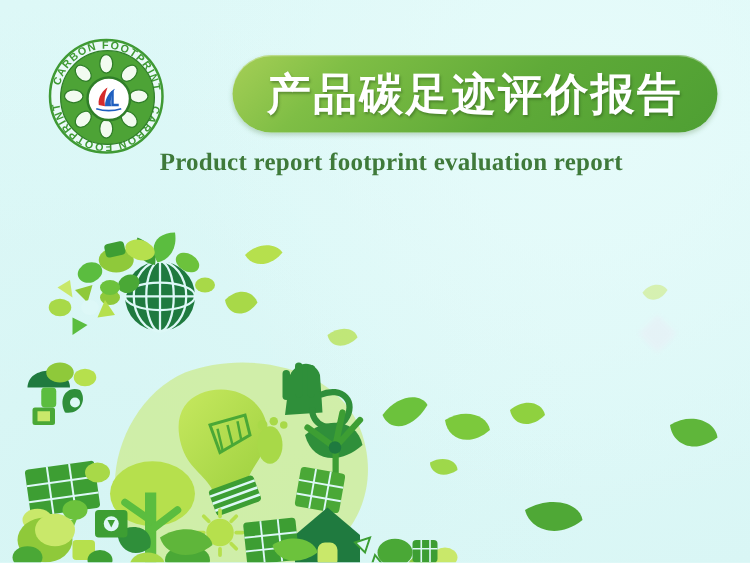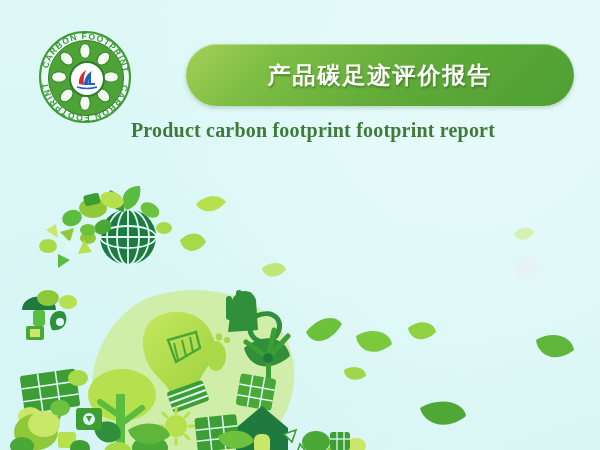--- a/index.html
+++ b/index.html
@@ -100,21 +100,21 @@
     border-radius: 31px;
     background:
       linear-gradient(135deg, #a6cf56 0%, #7fbe45 22%, #5faa38 58%, #4e9f33 100%);
     box-shadow: 0 2px 4px rgba(60,110,40,.28), inset 0 1px 0 rgba(255,255,255,.35);
     display: flex;
     align-items: center;
     justify-content: center;
   }
   .title-text {
     color: #ffffff;
-    font-size: 23px;
+    font-size: 35px;
     font-weight: bold;
     letter-spacing: 2px;
     line-height: 1;
     text-shadow: 1px 2px 2px rgba(40,80,25,.45);
     white-space: nowrap;
   }
 
   .subtitle {
     position: absolute;
     left: 0;
@@ -194,21 +194,21 @@
         <path d="M18 22 L24 22 L24 20 L20 20 L20 10 L18 10 Z" fill="#1f5fbf"></path>
         <path d="M6 24 Q16 27 26 24" stroke="#1f5fbf" stroke-width="1.4" fill="none"></path>
       </svg>
     </div>
   </div>
 
   <div class="title-banner">
     <div class="title-text">产品碳足迹评价报告</div>
   </div>
 
-  <div class="subtitle">Product carbon footprint footprint report</div>
+  <div class="subtitle">Product report footprint evaluation report</div>
 
   <svg class="illustration" viewBox="0 0 420 280">
     <defs>
       <linearGradient id="bulbGrad" x1="0" y1="0" x2="1" y2="1">
         <stop offset="0%" stop-color="#c6e85f"></stop>
         <stop offset="100%" stop-color="#9ed13f"></stop>
       </linearGradient>
       <linearGradient id="blobGrad" x1="0" y1="0" x2="0" y2="1">
         <stop offset="0%" stop-color="#b6e04d"></stop>
         <stop offset="100%" stop-color="#8fc93a"></stop>

